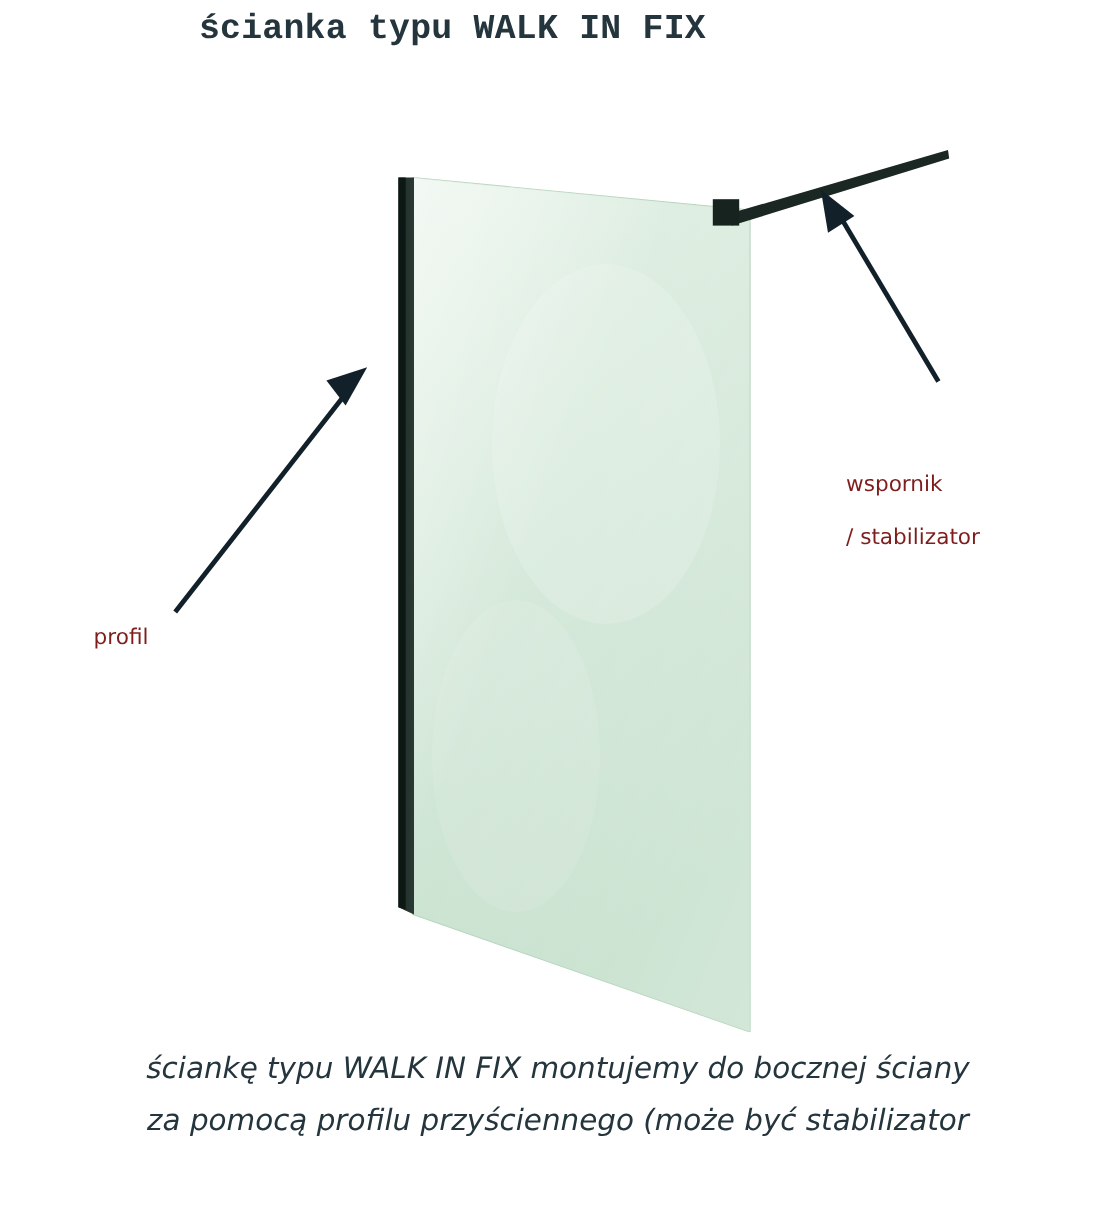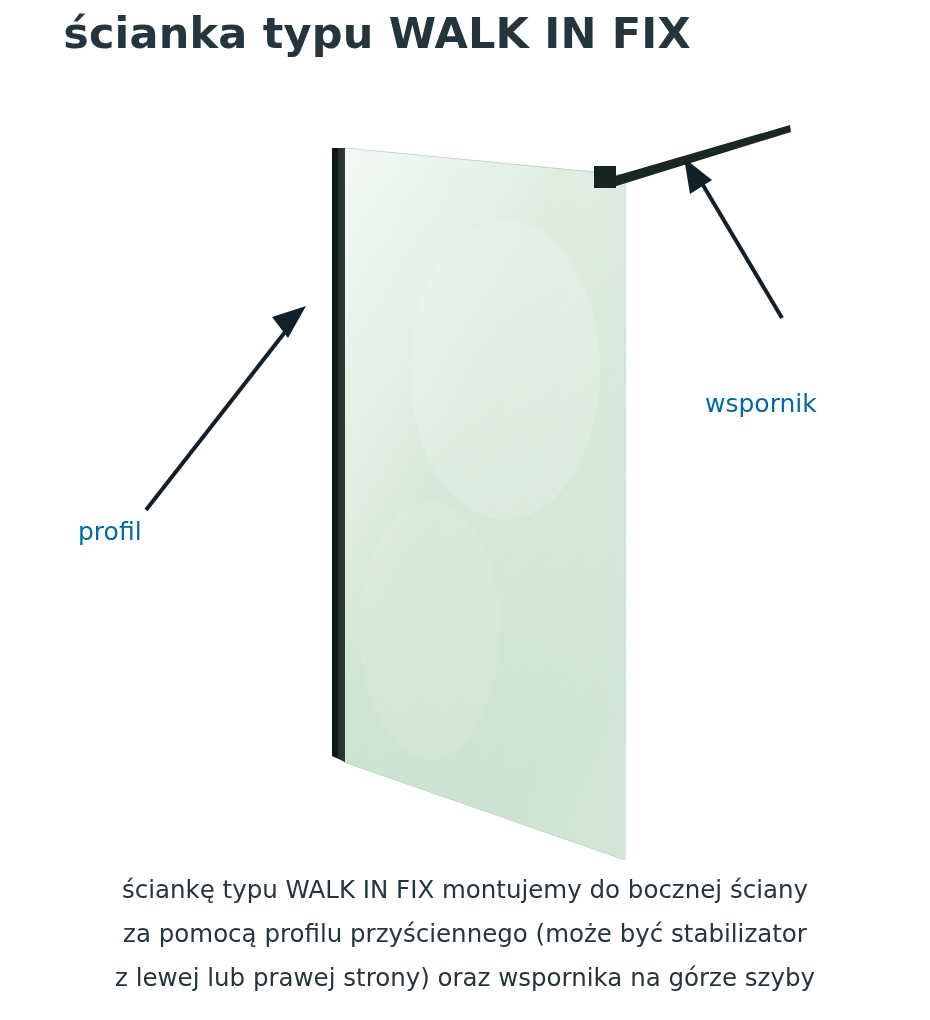--- a/index.html
+++ b/index.html
@@ -18,37 +18,38 @@
     position: relative;
     width: 930px;
     height: 1020px;
   }
   .title {
     position: absolute;
     left: 0;
     top: 8px;
     width: 754px;
     text-align: center;
-    font-size: 43px;
+    font-size: 29px;
     font-weight: 600;
     letter-spacing: 0.2px;
     color: #24353d;
+    font-family: Liberation Mono, monospace;
   }
   .diagram {
     position: absolute;
     left: 0;
     top: 70px;
     width: 930px;
     height: 790px;
   }
   .label {
     position: absolute;
-    font-size: 25px;
+    font-size: 18px;
     line-height: 44px;
-    color: #0369a1;
+    color: #7f1d1d;
     white-space: nowrap;
   }
   .label-left {
     left: 78px;
     top: 440px;
     text-align: center;
   }
   .label-right {
     left: 705px;
     top: 312px;
@@ -56,20 +57,21 @@
   }
   .caption {
     position: absolute;
     left: 0;
     top: 868px;
     width: 930px;
     text-align: center;
     font-size: 24.5px;
     line-height: 44px;
     color: #24353d;
+    font-style: italic;
   }
   .caption div {
     white-space: nowrap;
   }
 </style>
 </head>
 <body>
 
 <div class="page">
 
@@ -121,22 +123,22 @@
         <polygon points="684,88 712,110 690,124" fill="#12202a" stroke="none"></polygon>
       </g>
     </svg>
 
     <div class="label label-left">
       <div>profil</div>
     </div>
 
     <div class="label label-right">
       <div>wspornik</div>
+      <div>/ stabilizator</div>
     </div>
   </div>
 
   <div class="caption">
     <div>ściankę typu WALK IN FIX montujemy do bocznej ściany</div>
     <div>za pomocą profilu przyściennego (może być stabilizator</div>
-    <div>z lewej lub prawej strony) oraz wspornika na górze szyby</div>
   </div>
 
 </div>
 
 </body></html>

